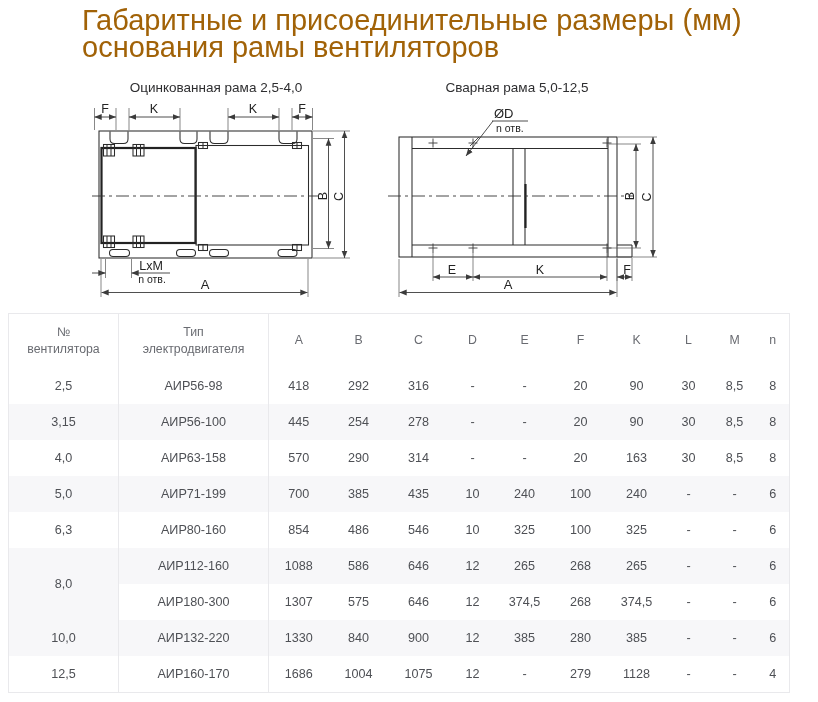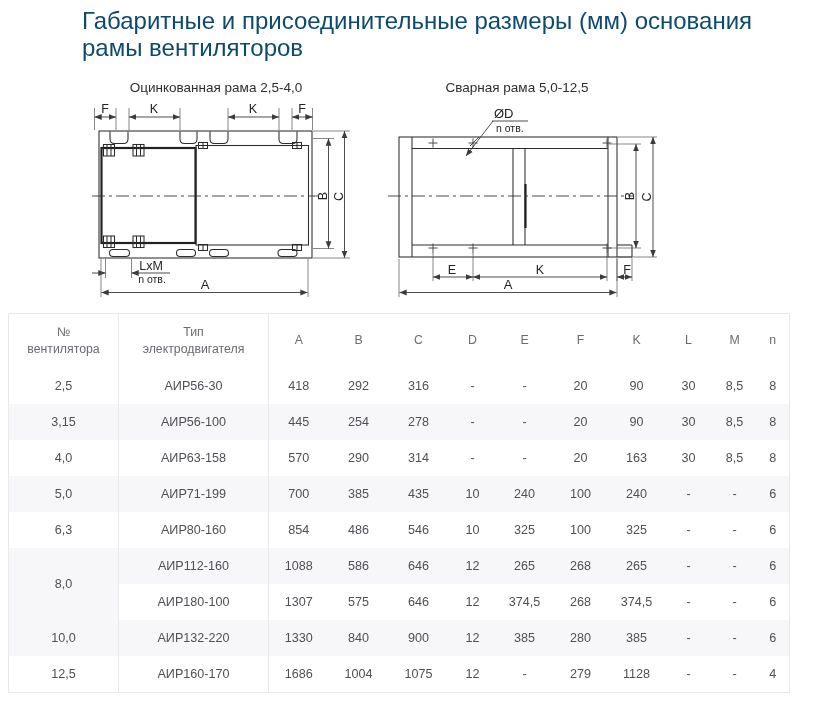--- a/index.html
+++ b/index.html
@@ -1,19 +1,19 @@
 <!DOCTYPE html>
 <html><head>
 <meta charset="utf-8">
 <style>
   html,body{margin:0;padding:0;background:#fff;}
   body{width:818px;height:702px;position:relative;overflow:hidden;
        font-family:"Liberation Sans",sans-serif;}
   .title{position:absolute;left:82px;top:7px;width:690px;
-         font-size:24px;line-height:27px;color:#0c4a6e;font-weight:400;}
+         font-size:29px;line-height:27px;color:#a16207;font-weight:400;}
   svg.drawings{position:absolute;left:0;top:0;}
   svg text{font-family:"Liberation Sans",sans-serif;fill:#232323;}
   .dtitle{font-size:13.5px;fill:#2e2e30;}
   .dlab{font-size:12.5px;}
   .dlab-big{font-size:13px;}
   .dlab-sm{font-size:10.5px;}
   .shape{stroke:#2c2c2c;stroke-width:1.05;fill:none;}
   .thick{stroke:#222;stroke-width:2.2;fill:none;}
   .dim{stroke:#3b3b3b;stroke-width:0.9;fill:none;}
   .ext{stroke:#555;stroke-width:0.7;fill:none;}
@@ -217,21 +217,21 @@
       <th>F</th>
       <th>K</th>
       <th>L</th>
       <th>M</th>
       <th>n</th>
     </tr>
   </thead>
   <tbody>
       <tr>
         <td rowspan="1" class="c-no">2,5</td>
-        <td class="c-motor">АИР56-30</td>
+        <td class="c-motor">АИР56-98</td>
         <td>418</td>
         <td>292</td>
         <td>316</td>
         <td>-</td>
         <td>-</td>
         <td>20</td>
         <td>90</td>
         <td>30</td>
         <td>8,5</td>
         <td>8</td>
@@ -300,21 +300,21 @@
         <td>646</td>
         <td>12</td>
         <td>265</td>
         <td>268</td>
         <td>265</td>
         <td>-</td>
         <td>-</td>
         <td>6</td>
       </tr>
       <tr>
-        <td class="c-motor">АИР180-100</td>
+        <td class="c-motor">АИР180-300</td>
         <td>1307</td>
         <td>575</td>
         <td>646</td>
         <td>12</td>
         <td>374,5</td>
         <td>268</td>
         <td>374,5</td>
         <td>-</td>
         <td>-</td>
         <td>6</td>

